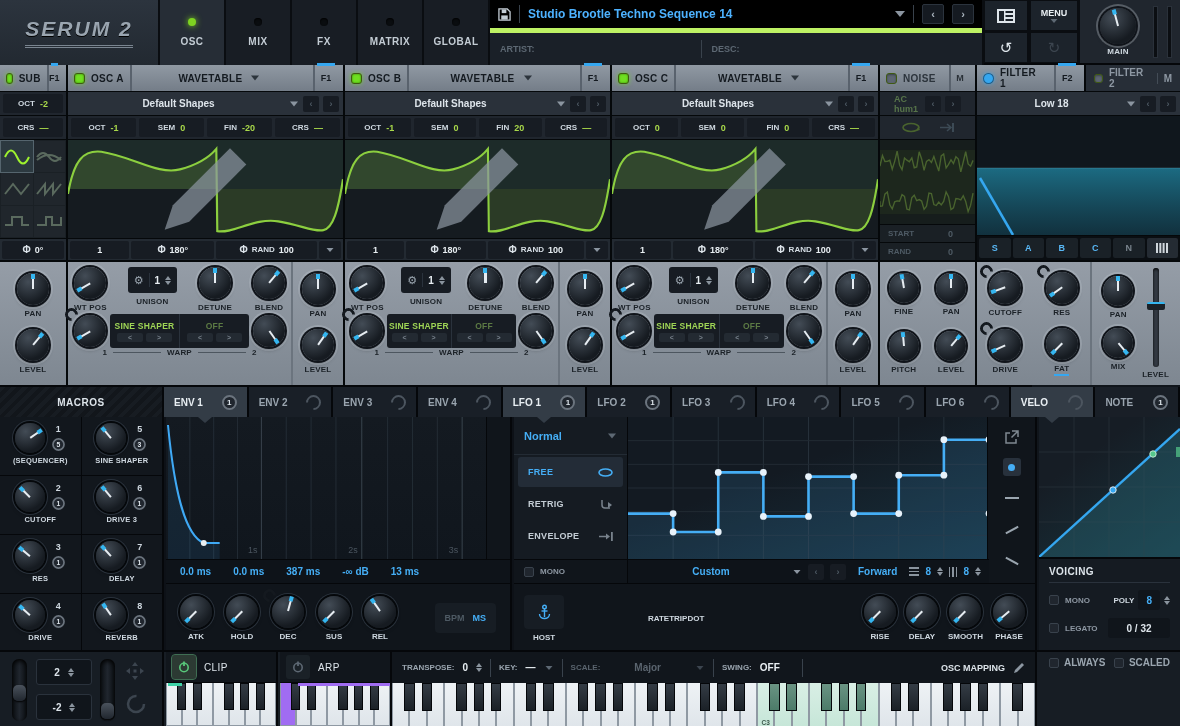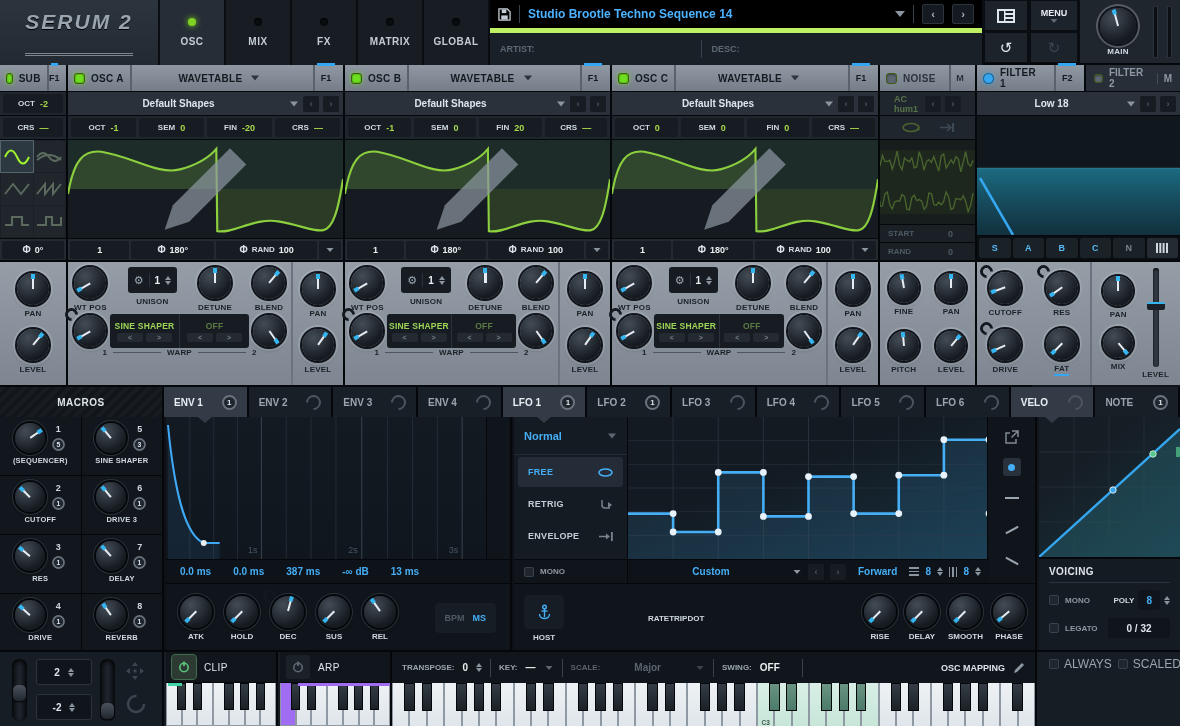--- a/index.html
+++ b/index.html
@@ -5,21 +5,21 @@
 *{box-sizing:border-box;margin:0;padding:0;font-family:"Liberation Sans",sans-serif}
 html,body{width:1180px;height:726px;background:#0c1014;overflow:hidden}
 #app{position:relative;width:1180px;height:726px;background:#10151b;color:#d6dee5}
 .abs{position:absolute}
 .lbl{font-size:8px;font-weight:700;letter-spacing:.3px;color:#cfd8e0}
 .grn{color:#a8d84a}
 .blu{color:#45aef5}
 
 #header{position:absolute;left:0;top:0;width:1180px;height:65px;background:#20262e;border-bottom:2px solid #05070a;display:flex}
 #logo{width:160px;height:65px;background:linear-gradient(#2c343e,#222931);display:flex;align-items:center;justify-content:center;border-right:2px solid #0a0d11}
-#logo span{font-size:21px;font-weight:700;letter-spacing:2px;color:#9aa5b0;text-shadow:0 1px 0 #000;border-bottom:3px double #7a8590;padding-bottom:19px;font-style:italic}
+#logo span{font-size:21px;font-weight:700;letter-spacing:2px;color:#9aa5b0;text-shadow:0 1px 0 #000;border-bottom:3px double #7a8590;padding-bottom:4px;font-style:italic}
 .main-tab{width:66px;height:65px;background:#181d24;border-right:2px solid #0a0d11;display:flex;flex-direction:column;align-items:center;justify-content:center;gap:10px;cursor:pointer}
 .main-tab .dot{width:8px;height:8px;border-radius:50%;background:#0a0d10;box-shadow:inset 0 1px 2px #000}
 .main-tab.active{background:#262d36}
 .main-tab.active .dot{background:#7ed321;box-shadow:0 0 6px #7ed321}
 .main-tab span{font-size:10px;font-weight:700;letter-spacing:.5px;color:#c3ccd4}
 #preset{width:494px;height:65px;border-right:2px solid #0a0d11;display:flex;flex-direction:column}
 #preset .row1{height:33px;border-bottom:5px solid #bef264;background:#000000;display:flex;align-items:center;padding:0 8px;gap:8px}
 #preset .row2{flex:1;background:#1a2028;display:flex;align-items:center;padding:0 10px}
 #preset .pname{font-size:12px;font-weight:700;color:#4db2ff;flex:1}
 .metalab{font-size:9px;font-weight:700;color:#5d6873}
@@ -192,21 +192,21 @@
 #settings-bar .wv{font-size:10px;font-weight:700;color:#e8eef2}
 #settings-bar .dim{color:#5a646e}
 #kbd{position:absolute;left:392px;top:31px;width:645px;height:45px;background:#0a0d11;border-right:2px solid #05070a;overflow:hidden}
 .wkey{position:absolute;top:0;background:linear-gradient(#eef2f5,#dfe5ea);border:1px solid #8f99a3;border-top:none;cursor:pointer}
 .wkey.hl{background:linear-gradient(#d9efe5,#c6e6d8)}
 .bkey{position:absolute;top:0;background:linear-gradient(#343c45,#1b2127);border:1px solid #05070a;z-index:2;cursor:pointer}
 .bkey.hl{background:linear-gradient(#6a9483,#4c7b69)}
 .c3lab{position:absolute;bottom:1px;width:100%;text-align:center;font-size:6.5px;font-weight:700;color:#3c5a4d}
 #br{position:absolute;left:1039px;top:0;width:141px;height:76px;padding:5px 10px}
 .brrow{display:flex;align-items:center;gap:6px}
-.brrow b{font-size:12px;font-weight:400;color:#9aa5af}
+.brrow b{font-size:10px;font-weight:700;color:#9aa5af}
 .curvebox{width:32px;height:32px;background:#10151b;border:1px solid #2a323c;border-radius:3px;position:relative;cursor:pointer}
 .curvebox svg{position:absolute;inset:0}
 .icon-svg{display:block}
 </style>
 </head>
 <body>
 
 <div id="app">
 
   <div id="header">

